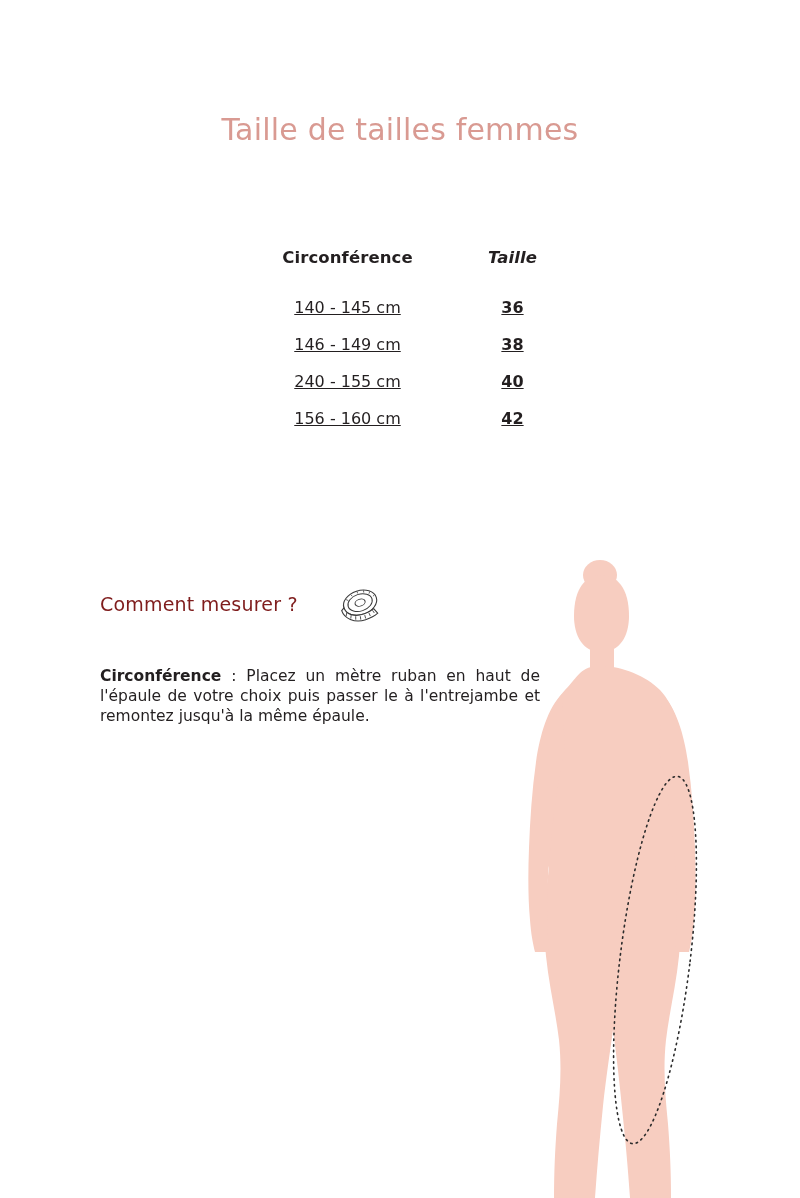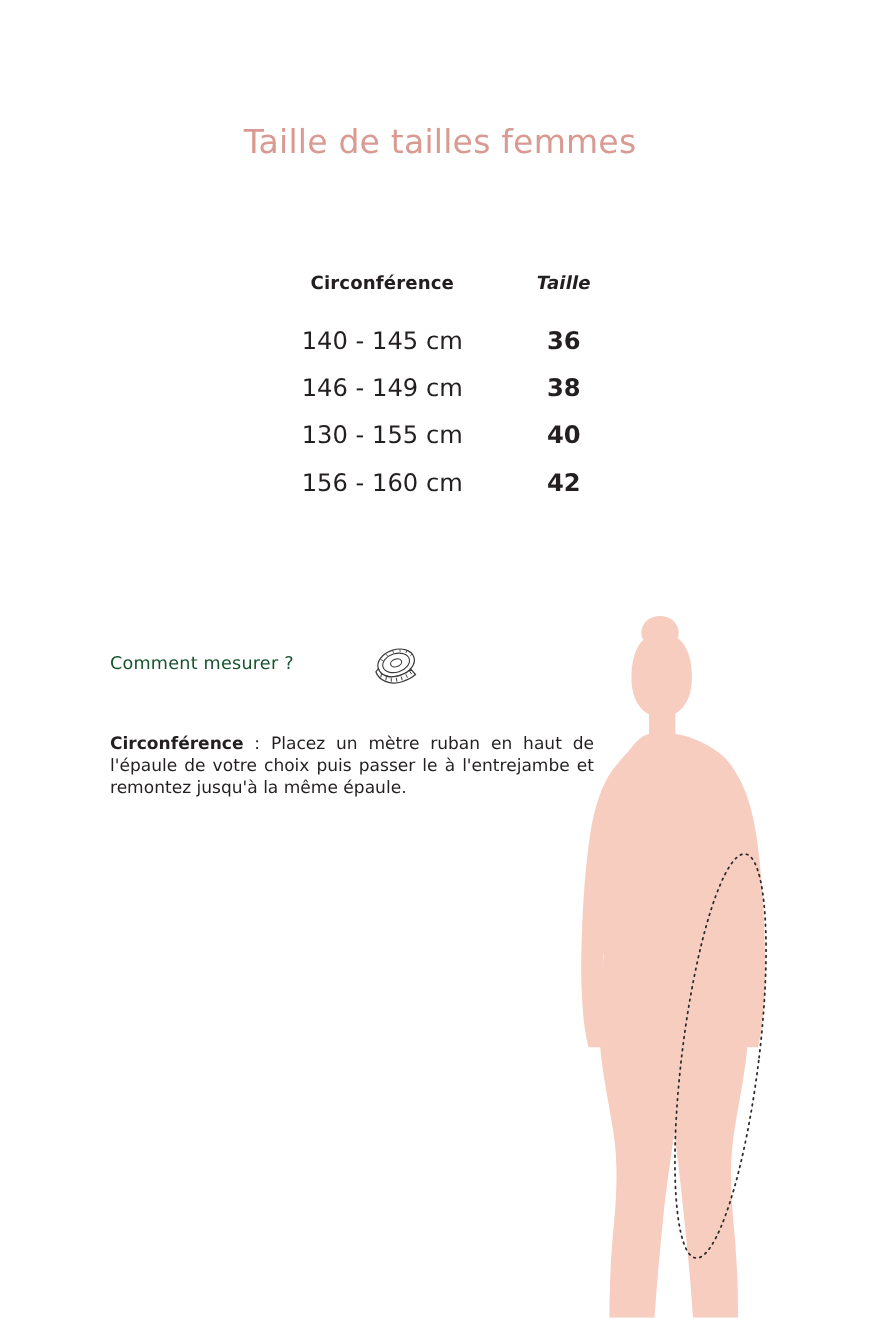--- a/index.html
+++ b/index.html
@@ -43,36 +43,37 @@
     font-size: 16.5px;
     font-weight: bold;
     color: #231f20;
     padding: 0 0 22px 0;
     text-align: center;
     letter-spacing: 0.1px;
   }
   .size-table th.col-circ { width: 215px; }
   .size-table th.col-size { width: 115px; font-style: italic; }
   .size-table td {
-    font-size: 22px;
+    font-size: 16px;
     text-align: center;
     padding: 9px 0;
     color: #231f20;
+    text-decoration: underline;
   }
   .size-table td.size-val {
     font-weight: bold;
   }
 
   
   .howto-heading {
     position: absolute;
     top: 593px;
     left: 100px;
-    font-size: 16px;
-    color: #14532d;
+    font-size: 19px;
+    color: #7f1d1d;
     letter-spacing: 0.2px;
   }
   .tape-icon {
     position: absolute;
     top: 578px;
     left: 338px;
     width: 48px;
     height: 48px;
   }
 
@@ -113,21 +114,21 @@
   <tbody>
     <tr>
       <td>140 - 145 cm</td>
       <td class="size-val">36</td>
     </tr>
     <tr>
       <td>146 - 149 cm</td>
       <td class="size-val">38</td>
     </tr>
     <tr>
-      <td>130 - 155 cm</td>
+      <td>240 - 155 cm</td>
       <td class="size-val">40</td>
     </tr>
     <tr>
       <td>156 - 160 cm</td>
       <td class="size-val">42</td>
     </tr>
   </tbody>
 </table>
 
 <div class="howto-heading">Comment mesurer ?</div>

